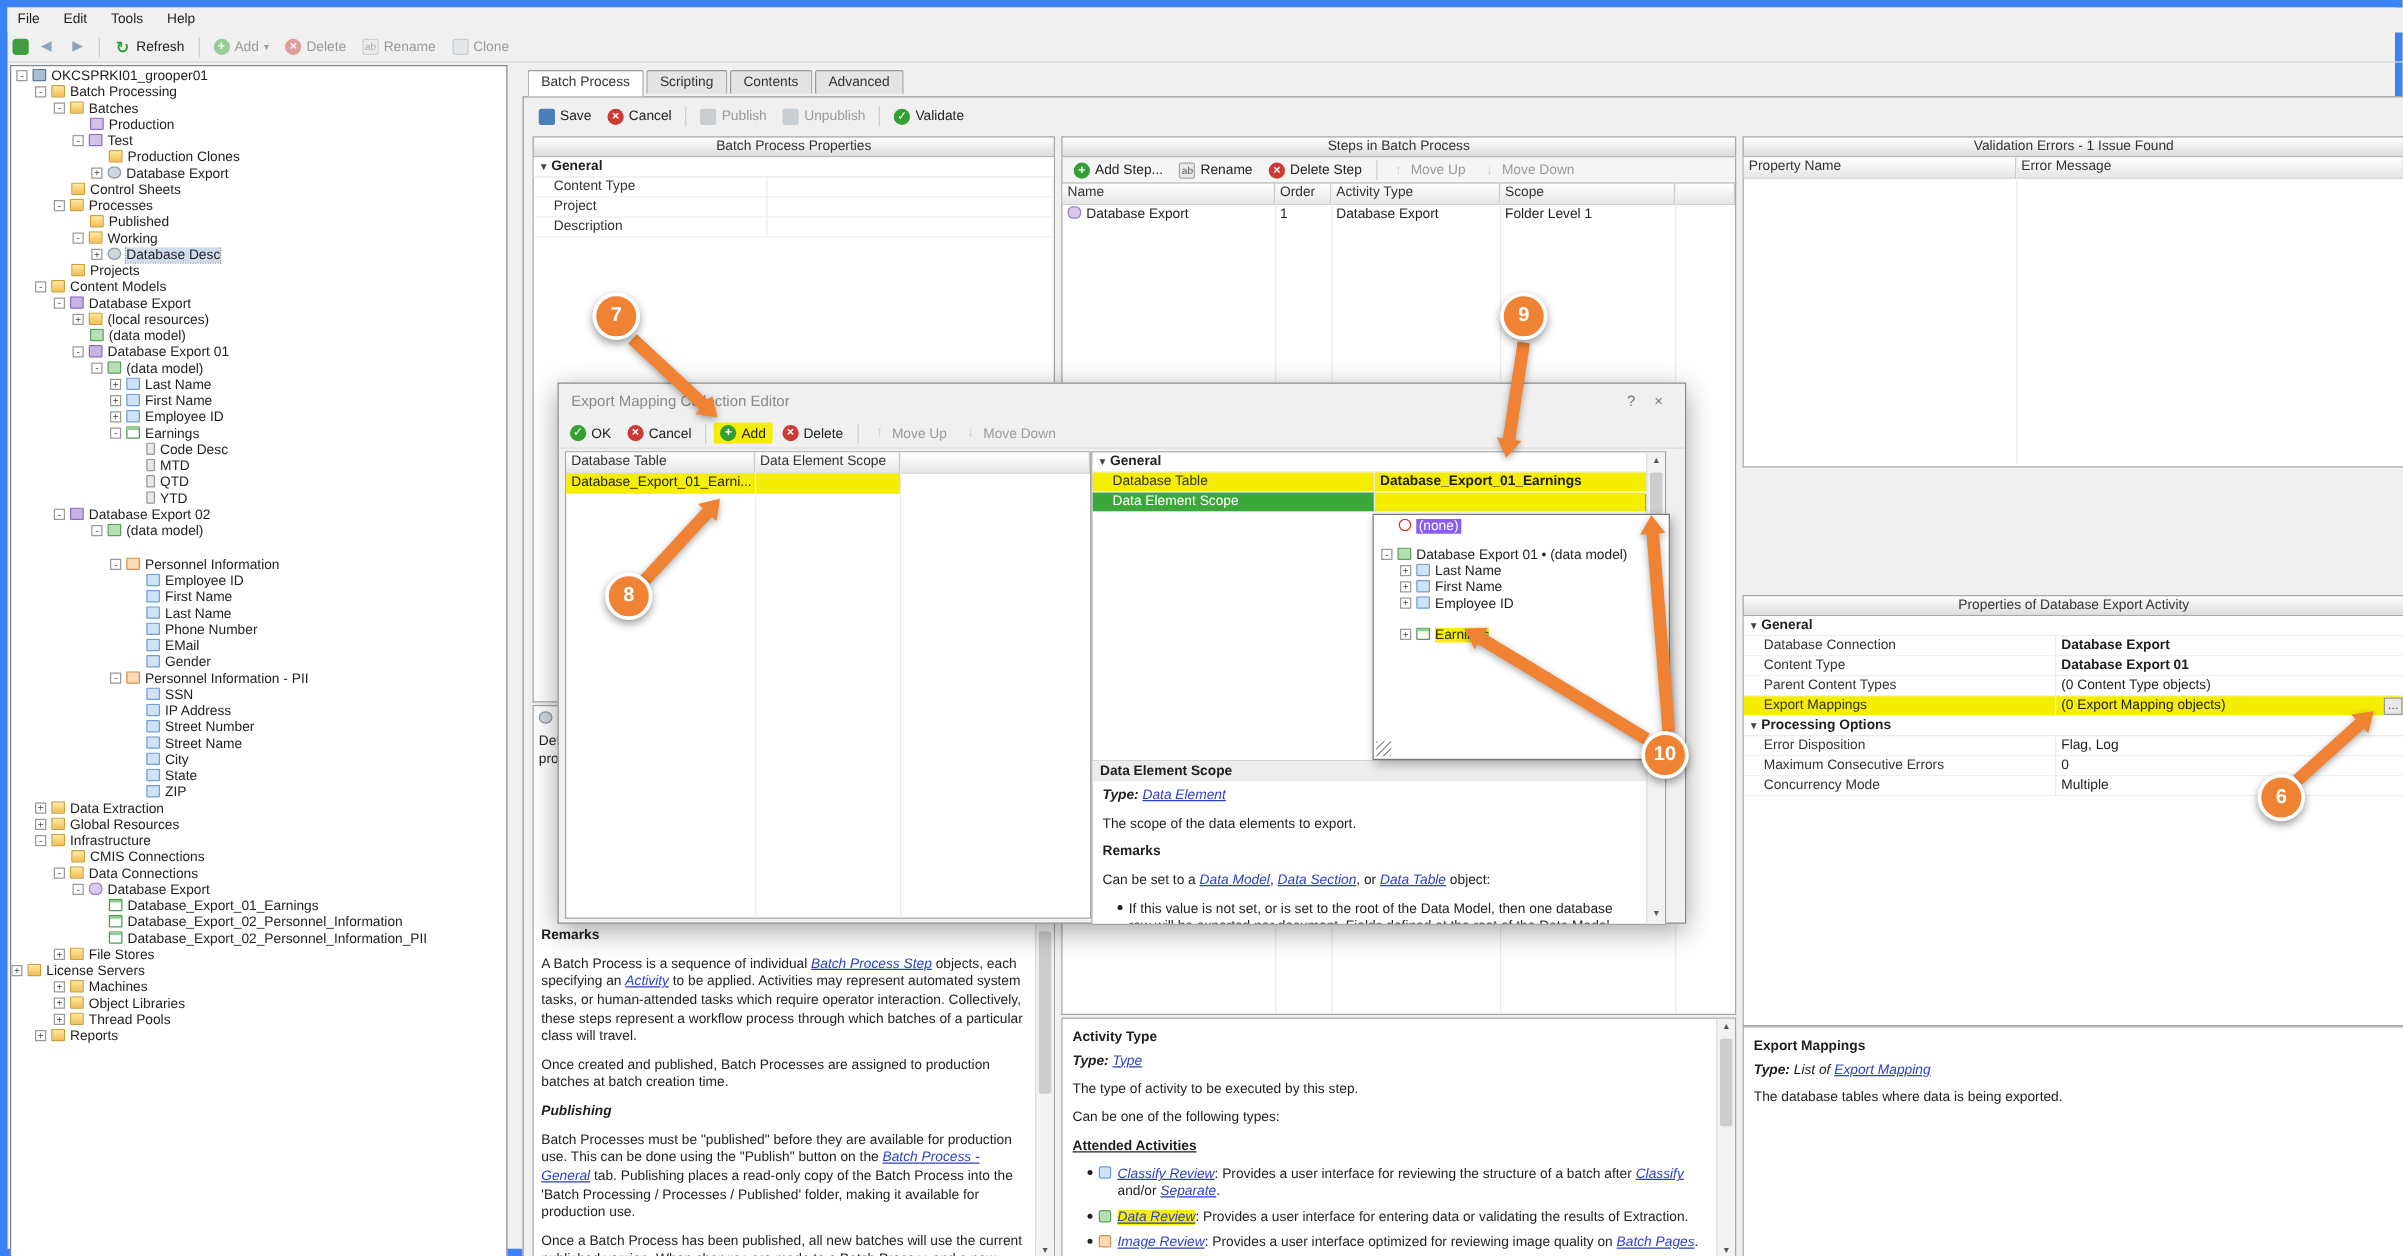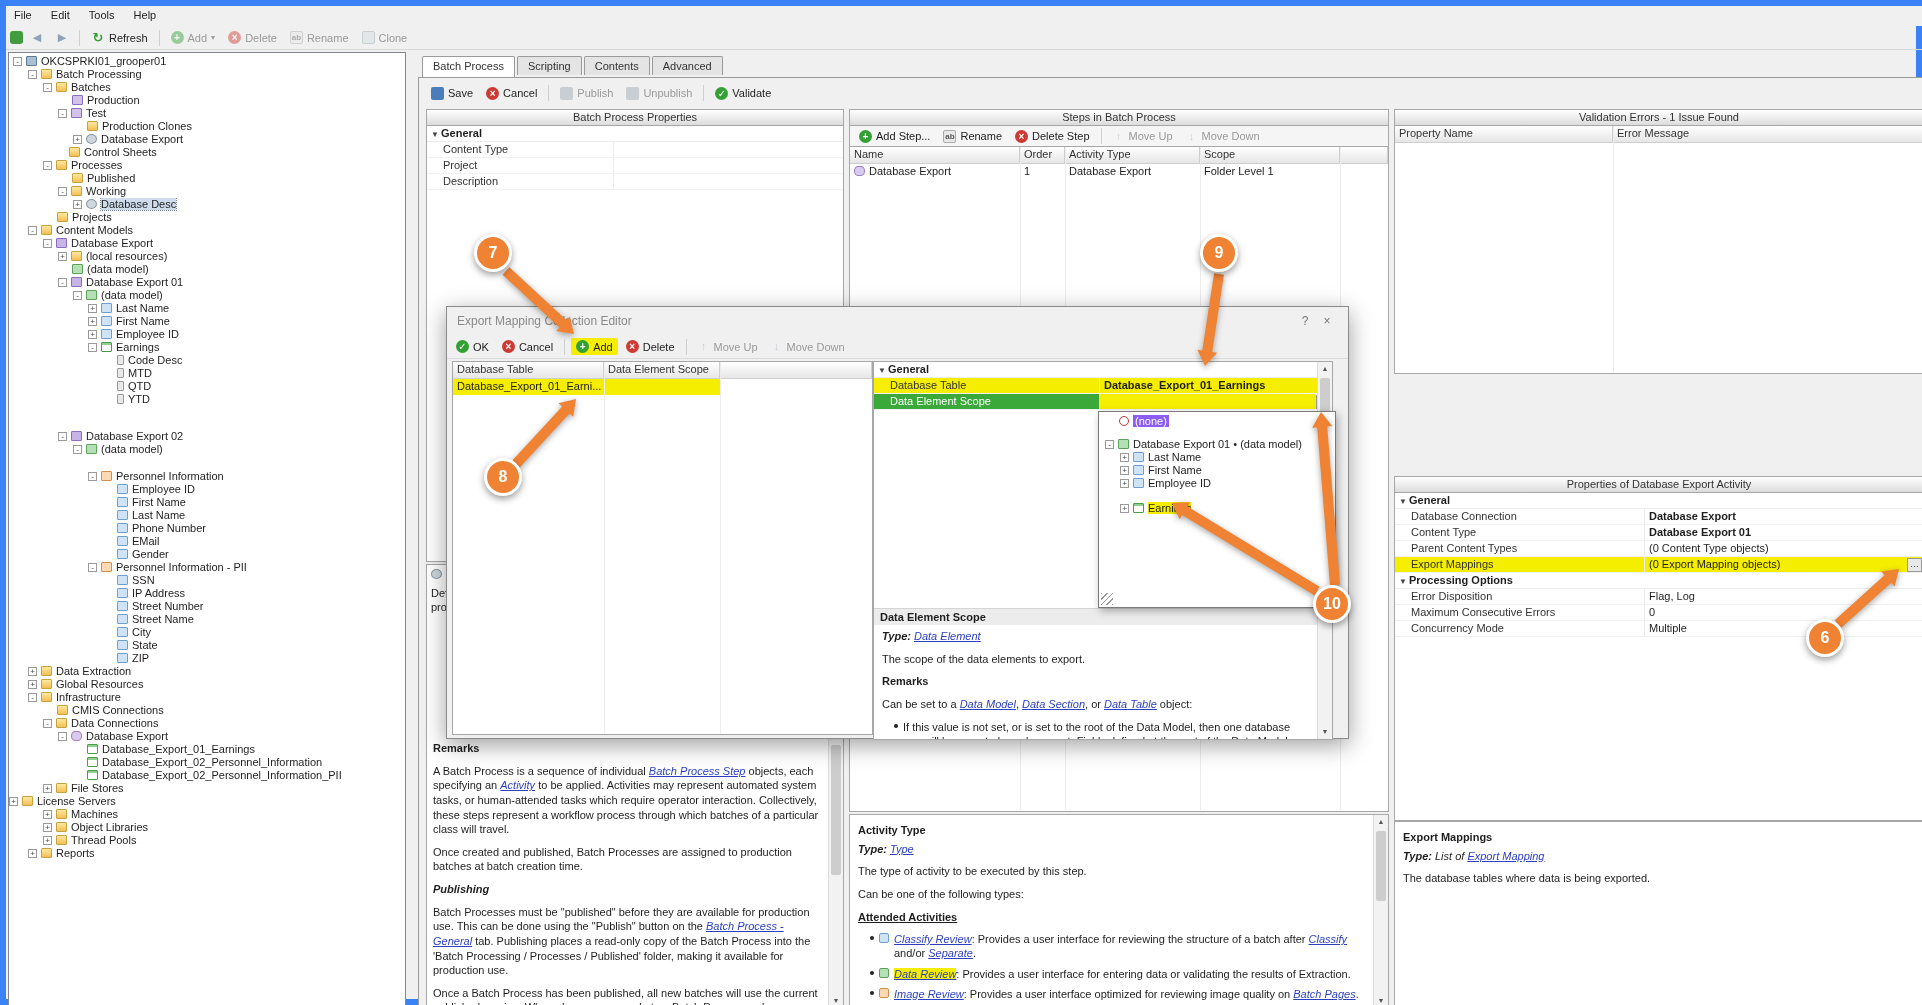--- a/index.html
+++ b/index.html
@@ -12,21 +12,21 @@
 .tbtn.dis{color:#9a9a9a}
 .tbtn.dis .mi{opacity:.45}
 .sep{width:1px;height:16px;background:#cfcfcf;margin:0 3px}
 .mi{display:inline-block;width:13px;height:13px;border-radius:50%;color:#fff;font-size:10px;line-height:13px;text-align:center;font-weight:bold}
 .mi-add,.mi-ok,.mi-validate{background:#33a033}
 .mi-del,.mi-cancel{background:#cc3a33}
 .mi-save{background:#4a7ebb;border-radius:2px}
 .mi-disk{background:#9aa4ad;border-radius:2px}
 .mi-refresh{background:none;color:#2f9e2f;font-size:13px;width:14px}
 .mi-arrow{background:none;color:#8fa3b8;font-size:11px;font-weight:bold;width:12px}
-.mi-ab{background:#e8e8e8;border:1px solid #aaa;color:#555;border-radius:2px;font-size:8px;font-weight:bold;line-height:11px}
+.mi-ab{background:#e8e8e8;border:1px solid #aaa;color:#555;border-radius:2px;font-size:8px;font-weight:normal;line-height:11px}
 .mi-sq{background:#d7dde3;border:1px solid #9aa;border-radius:2px}
 .tab{display:inline-block;padding:3px 10px;border:1px solid #9a9a9a;border-bottom:none;background:#e4e4e4;margin-right:2px;border-radius:2px 2px 0 0;color:#333}
 .tab.on{background:#fff;font-weight:normal;position:relative;z-index:2;padding-bottom:5px}
 .hdr{background:linear-gradient(#ffffff,#dcdcdc);border:1px solid #a7a7a7;text-align:center;line-height:15px;height:17px;color:#333;overflow:hidden}
 .white{background:#fff;border:1px solid #a7a7a7}
 .colhdr{background:linear-gradient(#fff,#e6e6e6);border-right:1px solid #cfcfcf;border-bottom:1px solid #cfcfcf;padding:1px 4px;color:#333;overflow:hidden;white-space:nowrap}
 .prow{display:flex;height:16px;line-height:15px;border-bottom:1px solid #f1f1f1;white-space:nowrap}
 .plabel{width:45%;padding:0 4px 0 16px;border-right:1px solid #ececec;color:#333;overflow:hidden}
 .plabel2{width:250px;padding:0 4px 0 16px;border-right:1px solid #ececec;color:#333;overflow:hidden}
 .pvalue{padding:0 4px;flex:1;overflow:hidden}
@@ -117,41 +117,41 @@
 
   <div class="abs white" style="left:2px;top:46px;width:398px;height:957px;border-color:#828790;overflow:hidden">
     <div id="tree-items" style="padding-top:2px">
         <div class="tree-row" style="height: 13px; line-height: 13px; padding-left: 4px;"><span class="exp">-</span><span class="ic ic-pc"></span><span>OKCSPRKI01_grooper01</span></div>
         <div class="tree-row" style="height: 13px; line-height: 13px; padding-left: 19px;"><span class="exp">-</span><span class="ic ic-fld"></span><span>Batch Processing</span></div>
         <div class="tree-row" style="height: 13px; line-height: 13px; padding-left: 34px;"><span class="exp">-</span><span class="ic ic-fld"></span><span>Batches</span></div>
         <div class="tree-row" style="height: 13px; line-height: 13px; padding-left: 49px;"><span class="exp-sp"></span><span class="ic ic-batch"></span><span>Production</span></div>
         <div class="tree-row" style="height: 13px; line-height: 13px; padding-left: 49px;"><span class="exp">-</span><span class="ic ic-batch"></span><span>Test</span></div>
         <div class="tree-row" style="height: 13px; line-height: 13px; padding-left: 64px;"><span class="exp-sp"></span><span class="ic ic-fld"></span><span>Production Clones</span></div>
         <div class="tree-row" style="height: 13px; line-height: 13px; padding-left: 64px;"><span class="exp">+</span><span class="ic ic-gear"></span><span>Database Export</span></div>
-        <div class="tree-row" style="height: 13px; line-height: 13px; padding-left: 34px; margin-left: 12px;"><span class="exp-sp"></span><span class="ic ic-fld"></span><span>Control Sheets</span></div>
+        <div class="tree-row" style="height: 13px; line-height: 13px; padding-left: 34px;"><span class="exp-sp"></span><span class="ic ic-fld"></span><span>Control Sheets</span></div>
         <div class="tree-row" style="height: 13px; line-height: 13px; padding-left: 34px;"><span class="exp">-</span><span class="ic ic-fld"></span><span>Processes</span></div>
         <div class="tree-row" style="height: 13px; line-height: 13px; padding-left: 49px;"><span class="exp-sp"></span><span class="ic ic-fld"></span><span>Published</span></div>
         <div class="tree-row" style="height: 13px; line-height: 13px; padding-left: 49px;"><span class="exp">-</span><span class="ic ic-fld"></span><span>Working</span></div>
         <div class="tree-row" style="height: 13px; line-height: 13px; padding-left: 64px;"><span class="exp">+</span><span class="ic ic-gear"></span><span class="tree-sel">Database Desc</span></div>
         <div class="tree-row" style="height: 13px; line-height: 13px; padding-left: 34px;"><span class="exp-sp"></span><span class="ic ic-fld"></span><span>Projects</span></div>
         <div class="tree-row" style="height: 13px; line-height: 13px; padding-left: 19px;"><span class="exp">-</span><span class="ic ic-fld"></span><span>Content Models</span></div>
         <div class="tree-row" style="height: 13px; line-height: 13px; padding-left: 34px;"><span class="exp">-</span><span class="ic ic-model"></span><span>Database Export</span></div>
         <div class="tree-row" style="height: 13px; line-height: 13px; padding-left: 49px;"><span class="exp">+</span><span class="ic ic-fld"></span><span>(local resources)</span></div>
         <div class="tree-row" style="height: 13px; line-height: 13px; padding-left: 49px;"><span class="exp-sp"></span><span class="ic ic-dm"></span><span>(data model)</span></div>
         <div class="tree-row" style="height: 13px; line-height: 13px; padding-left: 49px;"><span class="exp">-</span><span class="ic ic-model"></span><span>Database Export 01</span></div>
         <div class="tree-row" style="height: 13px; line-height: 13px; padding-left: 64px;"><span class="exp">-</span><span class="ic ic-dm"></span><span>(data model)</span></div>
         <div class="tree-row" style="height: 13px; line-height: 13px; padding-left: 79px;"><span class="exp">+</span><span class="ic ic-field"></span><span>Last Name</span></div>
         <div class="tree-row" style="height: 13px; line-height: 13px; padding-left: 79px;"><span class="exp">+</span><span class="ic ic-field"></span><span>First Name</span></div>
         <div class="tree-row" style="height: 13px; line-height: 13px; padding-left: 79px;"><span class="exp">+</span><span class="ic ic-field"></span><span>Employee ID</span></div>
         <div class="tree-row" style="height: 13px; line-height: 13px; padding-left: 79px;"><span class="exp">-</span><span class="ic ic-table"></span><span>Earnings</span></div>
         <div class="tree-row" style="height: 13px; line-height: 13px; padding-left: 94px;"><span class="exp-sp"></span><span class="ic ic-col"></span><span>Code Desc</span></div>
         <div class="tree-row" style="height: 13px; line-height: 13px; padding-left: 94px;"><span class="exp-sp"></span><span class="ic ic-col"></span><span>MTD</span></div>
         <div class="tree-row" style="height: 13px; line-height: 13px; padding-left: 94px;"><span class="exp-sp"></span><span class="ic ic-col"></span><span>QTD</span></div>
         <div class="tree-row" style="height: 13px; line-height: 13px; padding-left: 94px;"><span class="exp-sp"></span><span class="ic ic-col"></span><span>YTD</span></div>
-        <div class="tree-row" style="height: 13px; line-height: 13px; padding-left: 49px; margin-top: 24px;"><span class="exp">-</span><span class="ic ic-model"></span><span>Database Export 02</span></div>
+        <div class="tree-row" style="height: 13px; line-height: 13px; padding-left: 34px;"><span class="exp">-</span><span class="ic ic-model"></span><span>Database Export 02</span></div>
         <div class="tree-row" style="height: 13px; line-height: 13px; padding-left: 64px;"><span class="exp">-</span><span class="ic ic-dm"></span><span>(data model)</span></div>
         <div class="tree-row" style="height: 13px; line-height: 13px; padding-left: 79px; margin-top: 14px;"><span class="exp">-</span><span class="ic ic-sect"></span><span>Personnel Information</span></div>
         <div class="tree-row" style="height: 13px; line-height: 13px; padding-left: 94px;"><span class="exp-sp"></span><span class="ic ic-field"></span><span>Employee ID</span></div>
         <div class="tree-row" style="height: 13px; line-height: 13px; padding-left: 94px;"><span class="exp-sp"></span><span class="ic ic-field"></span><span>First Name</span></div>
         <div class="tree-row" style="height: 13px; line-height: 13px; padding-left: 94px;"><span class="exp-sp"></span><span class="ic ic-field"></span><span>Last Name</span></div>
         <div class="tree-row" style="height: 13px; line-height: 13px; padding-left: 94px;"><span class="exp-sp"></span><span class="ic ic-field"></span><span>Phone Number</span></div>
         <div class="tree-row" style="height: 13px; line-height: 13px; padding-left: 94px;"><span class="exp-sp"></span><span class="ic ic-field"></span><span>EMail</span></div>
         <div class="tree-row" style="height: 13px; line-height: 13px; padding-left: 94px;"><span class="exp-sp"></span><span class="ic ic-field"></span><span>Gender</span></div>
         <div class="tree-row" style="height: 13px; line-height: 13px; padding-left: 79px;"><span class="exp">-</span><span class="ic ic-sect"></span><span>Personnel Information - PII</span></div>
         <div class="tree-row" style="height: 13px; line-height: 13px; padding-left: 94px;"><span class="exp-sp"></span><span class="ic ic-field"></span><span>SSN</span></div>

